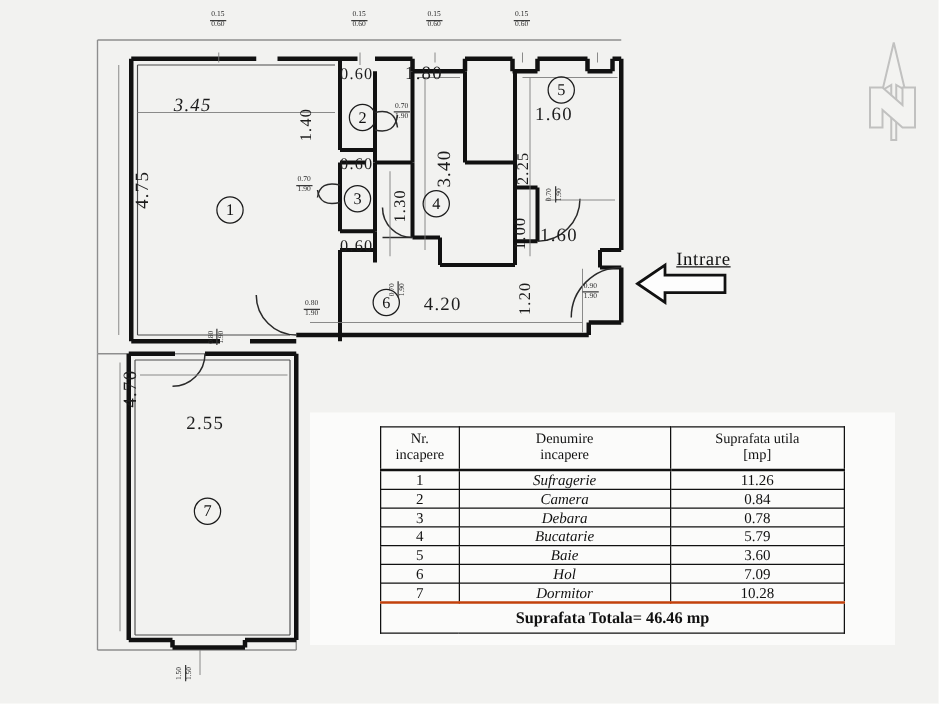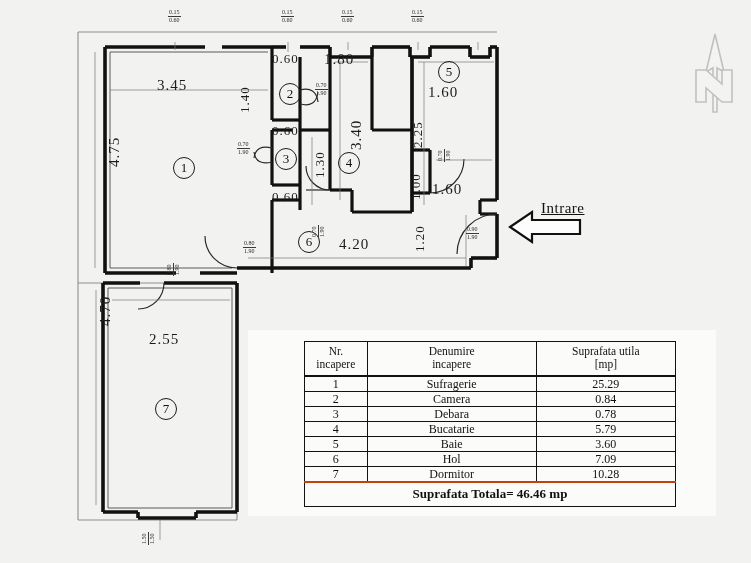--- a/index.html
+++ b/index.html
@@ -102,21 +102,21 @@
     line-height: 13px;
     padding: 3px 0 4px 0;
     border-bottom: 2px solid #111;
   }
   #room-table tbody td {
     font-size: 12px;
     line-height: 13px;
     height: 14px;
   }
   #room-table tbody td.num { width: 64px; }
-  #room-table tbody td.name { width: 180px; }
+  #room-table tbody td.name { width: 180px; font-style: italic; }
   #room-table tbody td.area { width: 148px; }
   #room-table tfoot td {
     font-size: 13px;
     font-weight: bold;
     padding: 3px 0 4px 0;
     border-top: 2px solid #c2410c;
   }
   
   #watermark {
     position: absolute;
@@ -286,21 +286,21 @@
         <path d="M288 52 L288 42"></path>
         <path d="M175 42 L175 50"></path>
         <path d="M348 42 L348 50"></path>
         <path d="M418 42 L418 50"></path>
         <path d="M478 42 L478 50"></path>
         <path d="M160 520 L160 540"></path>
       </g>
     </g>
   </svg>
 
-  <div class="dim big" style="left:157px; top:78px;">3.45</div>
+  <div class="dim big" style="left:139px; top:78px;font-style:italic;">3.45</div>
   <div class="dim big vert" style="left:107px; top:167px;">4.75</div>
 
   <div class="dim vert" style="left:238px; top:113px;">1.40</div>
   <div class="dim big" style="left:324px; top:52px;">1.80</div>
 
   <div class="dim" style="left:272px; top:52px;">0.60</div>
   <div class="dim" style="left:272px; top:124px;">0.60</div>
   <div class="dim" style="left:272px; top:190px;">0.60</div>
 
   <div class="dim vert" style="left:313px; top:178px;">1.30</div>
@@ -401,21 +401,21 @@
         <th>
           <span>Suprafata utila</span><br>
           <span>[mp]</span>
         </th>
       </tr>
     </thead>
     <tbody>
       <tr>
         <td class="num">1</td>
         <td class="name">Sufragerie</td>
-        <td class="area">25.29</td>
+        <td class="area">11.26</td>
       </tr>
       <tr>
         <td class="num">2</td>
         <td class="name">Camera</td>
         <td class="area">0.84</td>
       </tr>
       <tr>
         <td class="num">3</td>
         <td class="name">Debara</td>
         <td class="area">0.78</td>

